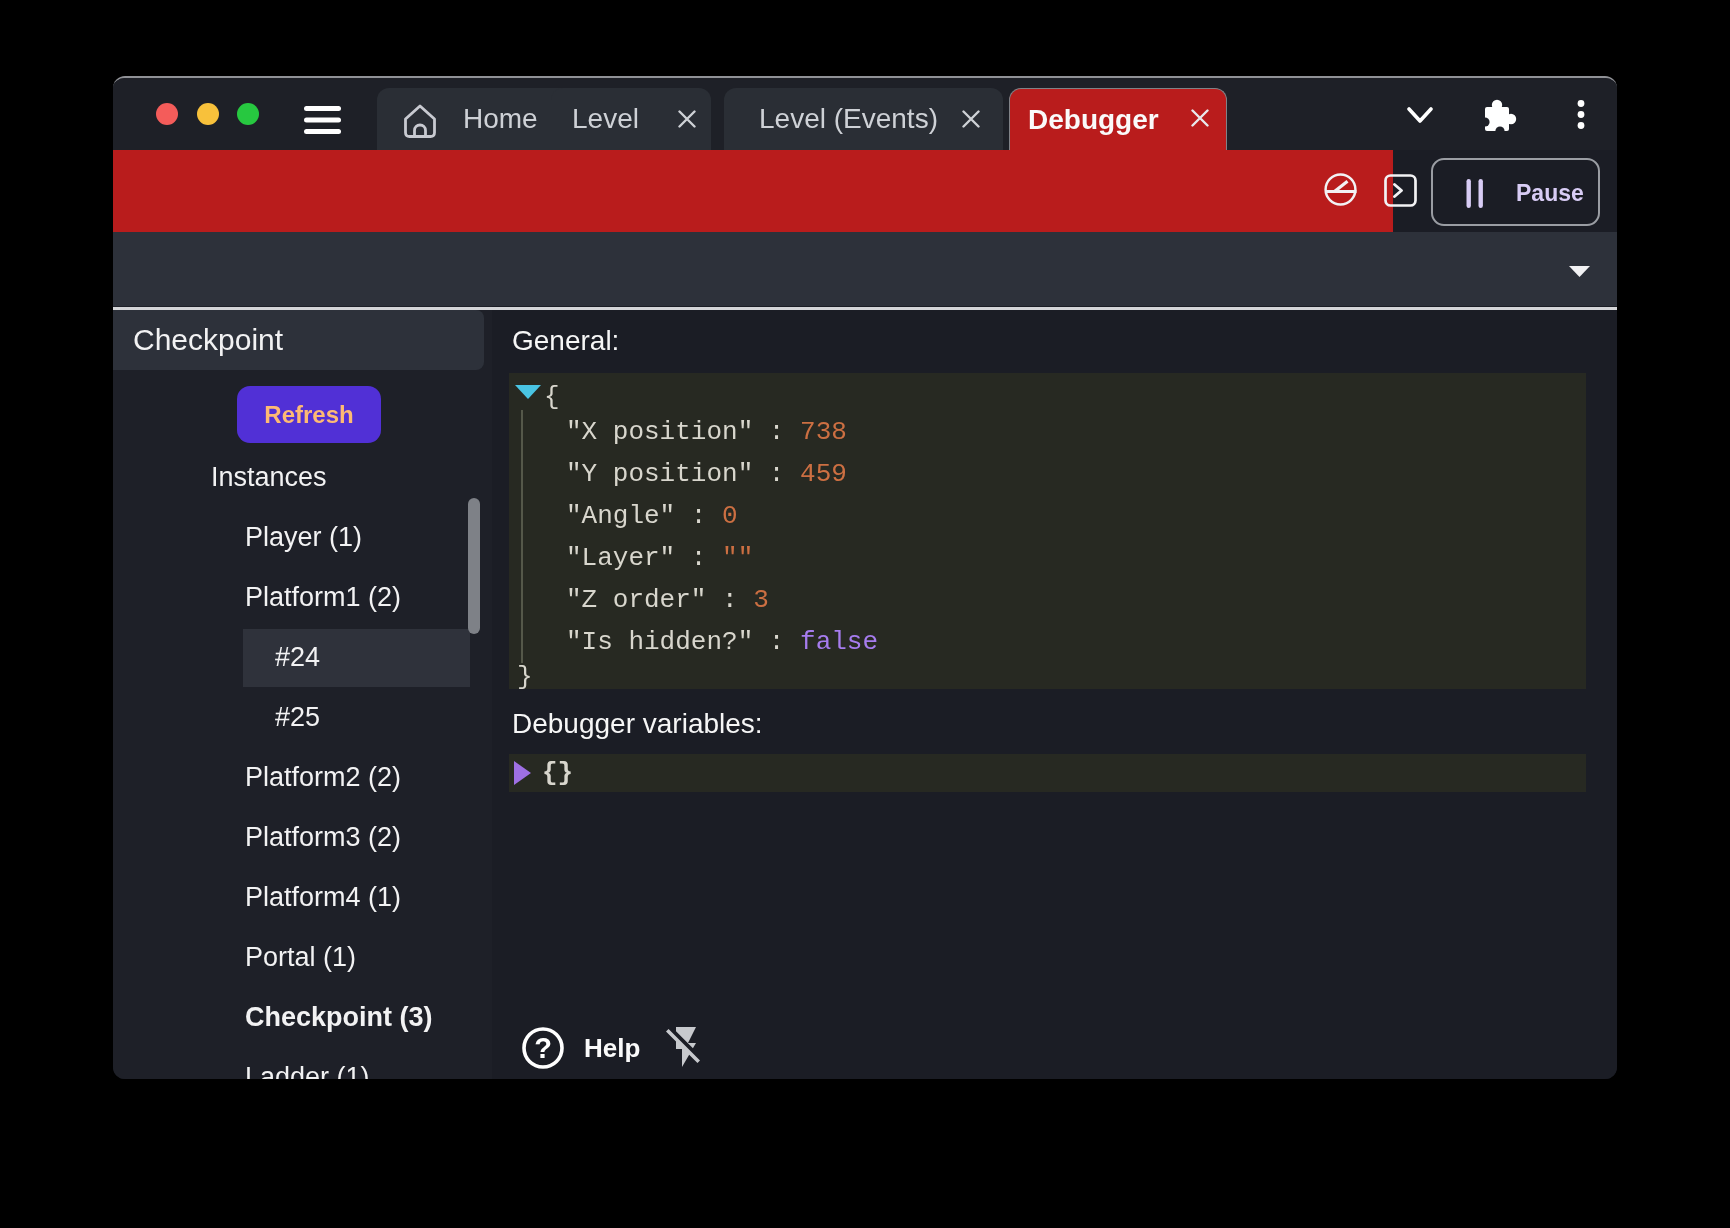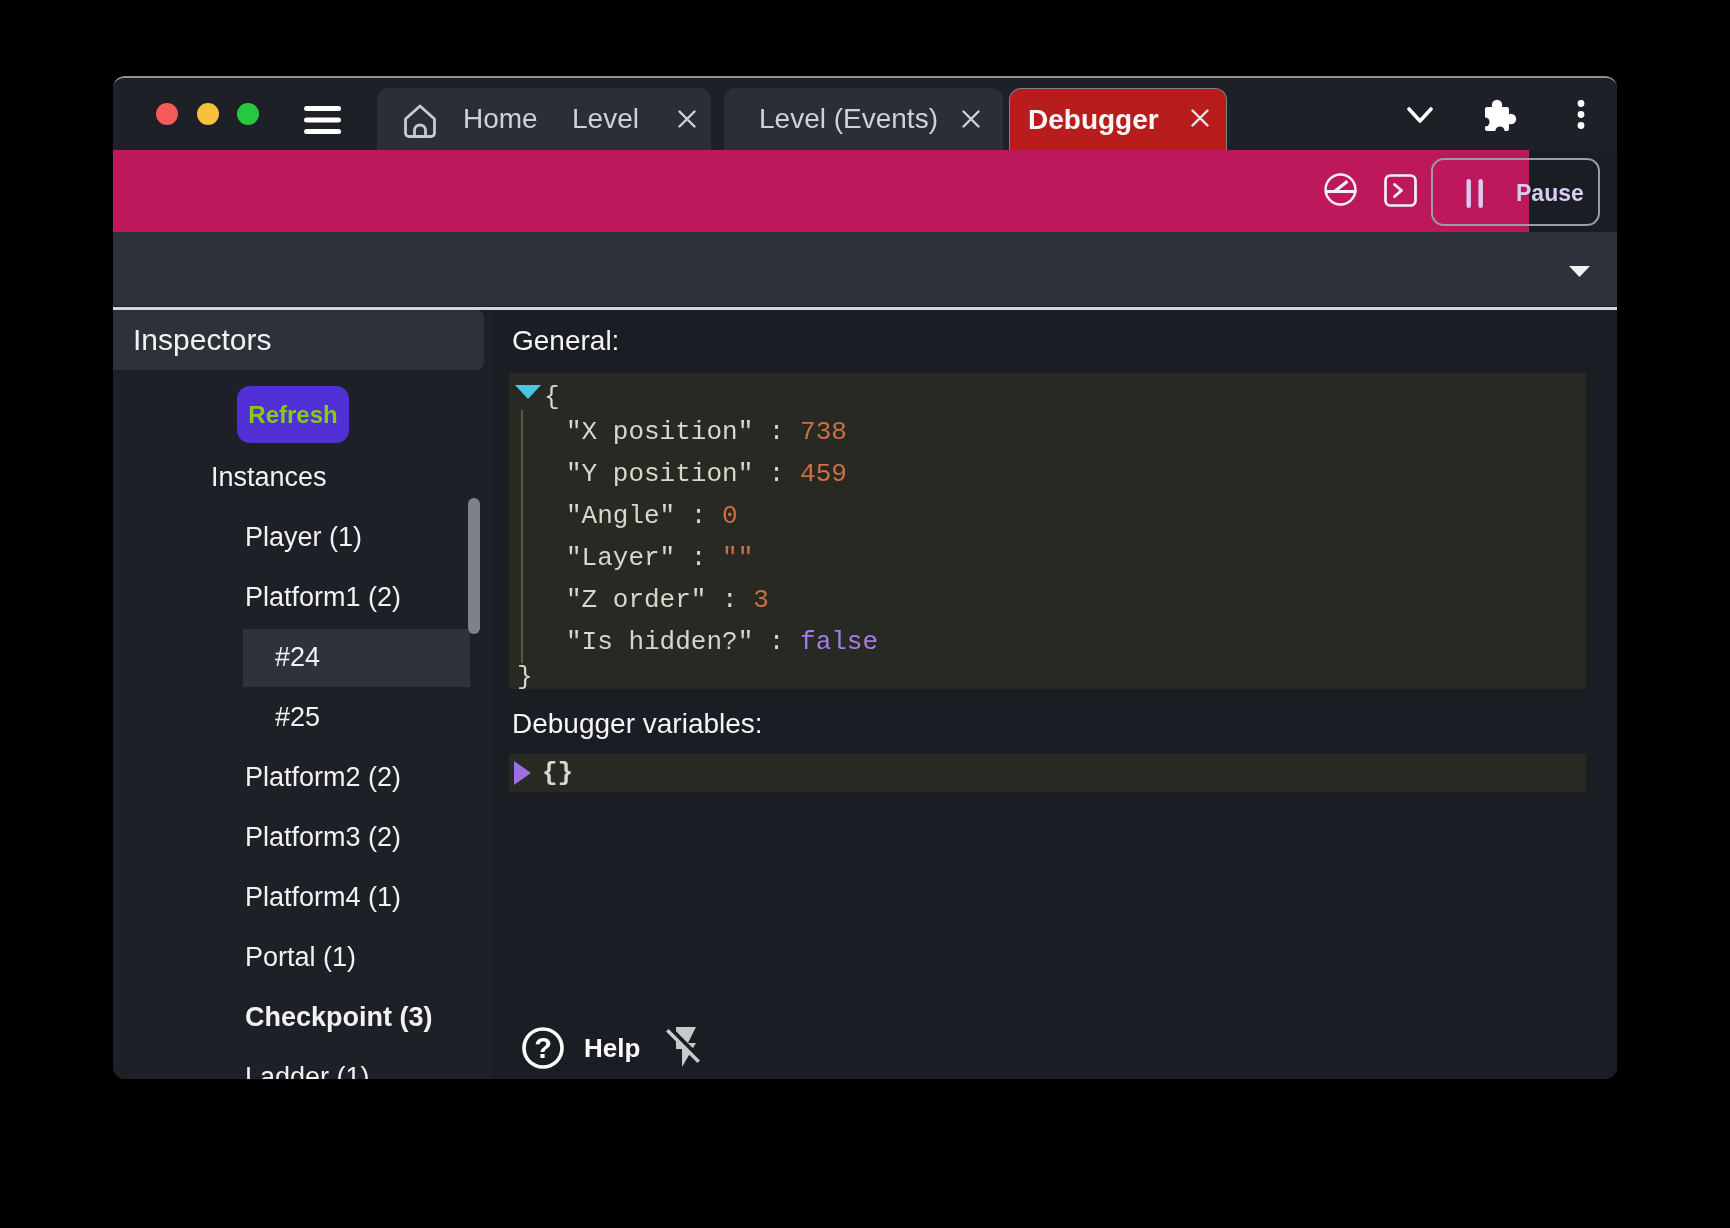--- a/index.html
+++ b/index.html
@@ -10,34 +10,34 @@
     border-top:2px solid #909196;
   }
   .abs { position:absolute; }
   
   #titlebar { position:absolute; left:0; top:0; width:1504px; height:72px; background:#1e2027; }
   .light { position:absolute; top:25px; width:22px; height:22px; border-radius:50%; }
   .tab { position:absolute; top:10px; height:62px; background:#2a2e35; border-radius:12px 12px 0 0;
          display:flex; align-items:center; color:#ced1d6; font-size:28px; }
   #tab-debugger { background:#b91c1c; border:1.8px solid #7f8287; border-bottom:none; color:#fafafa; }
   
-  #toolbar { position:absolute; left:0; top:72px; width:1416px; height:82px; background:#be185d; }
+  #toolbar { position:absolute; left:0; top:72px; width:1280px; height:82px; background:#b91c1c; }
   #pausebtn { position:absolute; left:1318px; top:8px; width:169px; height:68px; border:2px solid #9a9da3;
       border-radius:13px; display:flex; align-items:center; justify-content:center; gap:14px; }
   
   #gamebar { position:absolute; left:0; top:154px; width:1504px; height:74px; background:#2d313a;
       color:#f6f6f6; font-size:31px; }
   
   #leftpanel { position:absolute; left:0; top:228px; width:379px; height:773px; background:#1e2028; overflow:hidden; }
   #lp-header { position:absolute; left:0; top:4px; width:371px; height:60px; background:#2d313a;
       border-radius:0 8px 8px 0;
       display:flex; align-items:center; padding-left:20px; color:#f2f2f3; font-size:30px; }
-  #refresh { position:absolute; left:124px; top:80px; width:112px; height:57px; background:#5130d6;
+  #refresh { position:absolute; left:124px; top:80px; width:144px; height:57px; background:#5130d6;
       border-radius:13px; display:flex; align-items:center; justify-content:center;
-      color:#84cc16; font-size:24px; font-weight:bold; }
+      color:#fdba74; font-size:24px; font-weight:bold; }
   .lp-item { position:absolute; color:#f2f2f3; font-size:27px; transform:translateY(-50%); white-space:nowrap; }
   #sel-row { position:absolute; left:130px; top:323px; width:227px; height:58px; background:#2f323b; }
   #lp-scroll { position:absolute; left:355px; top:192px; width:11.5px; height:136px; background:#7e8187; border-radius:6px; }
   #main { position:absolute; left:379px; top:228px; width:1125px; height:773px; background:#1b1d25; }
   .sec-label { position:absolute; color:#f6f6f6; font-size:28px; font-weight:500; transform:translateY(-50%); }
   .codeblock { position:absolute; left:17px; width:1077px; background:#272922; }
   .mono { font-family:"Liberation Mono", monospace; font-size:26px; color:#d8d6cd; }
   .cline { position:absolute; transform:translateY(-50%); white-space:pre; }
   .orange { color:#cc6f42; }
   .purple { color:#a67cee; }
@@ -128,21 +128,21 @@
     </div>
   </div>
 
   <div id="gamebar">
     <svg class="abs" style="left:1456px; top:33.5px;" width="21" height="11" viewBox="0 0 21 11" fill="#f2f2f4">
       <path d="M0 0 H21 L10.5 11 Z"></path>
     </svg>
   </div>
 
   <div id="leftpanel">
-    <div id="lp-header">Inspectors</div>
+    <div id="lp-header">Checkpoint</div>
     <div id="sel-row"></div>
     <div id="refresh">Refresh</div>
     <div class="lp-item" style="left:98px; top:171px;">Instances</div>
     <div class="lp-item" style="left:132px; top:231px;">Player (1)</div>
     <div class="lp-item" style="left:132px; top:291px;">Platform1 (2)</div>
     <div class="lp-item" style="left:162px; top:351px;">#24</div>
     <div class="lp-item" style="left:162px; top:411px;">#25</div>
     <div class="lp-item" style="left:132px; top:471px;">Platform2 (2)</div>
     <div class="lp-item" style="left:132px; top:531px;">Platform3 (2)</div>
     <div class="lp-item" style="left:132px; top:591px;">Platform4 (1)</div>

